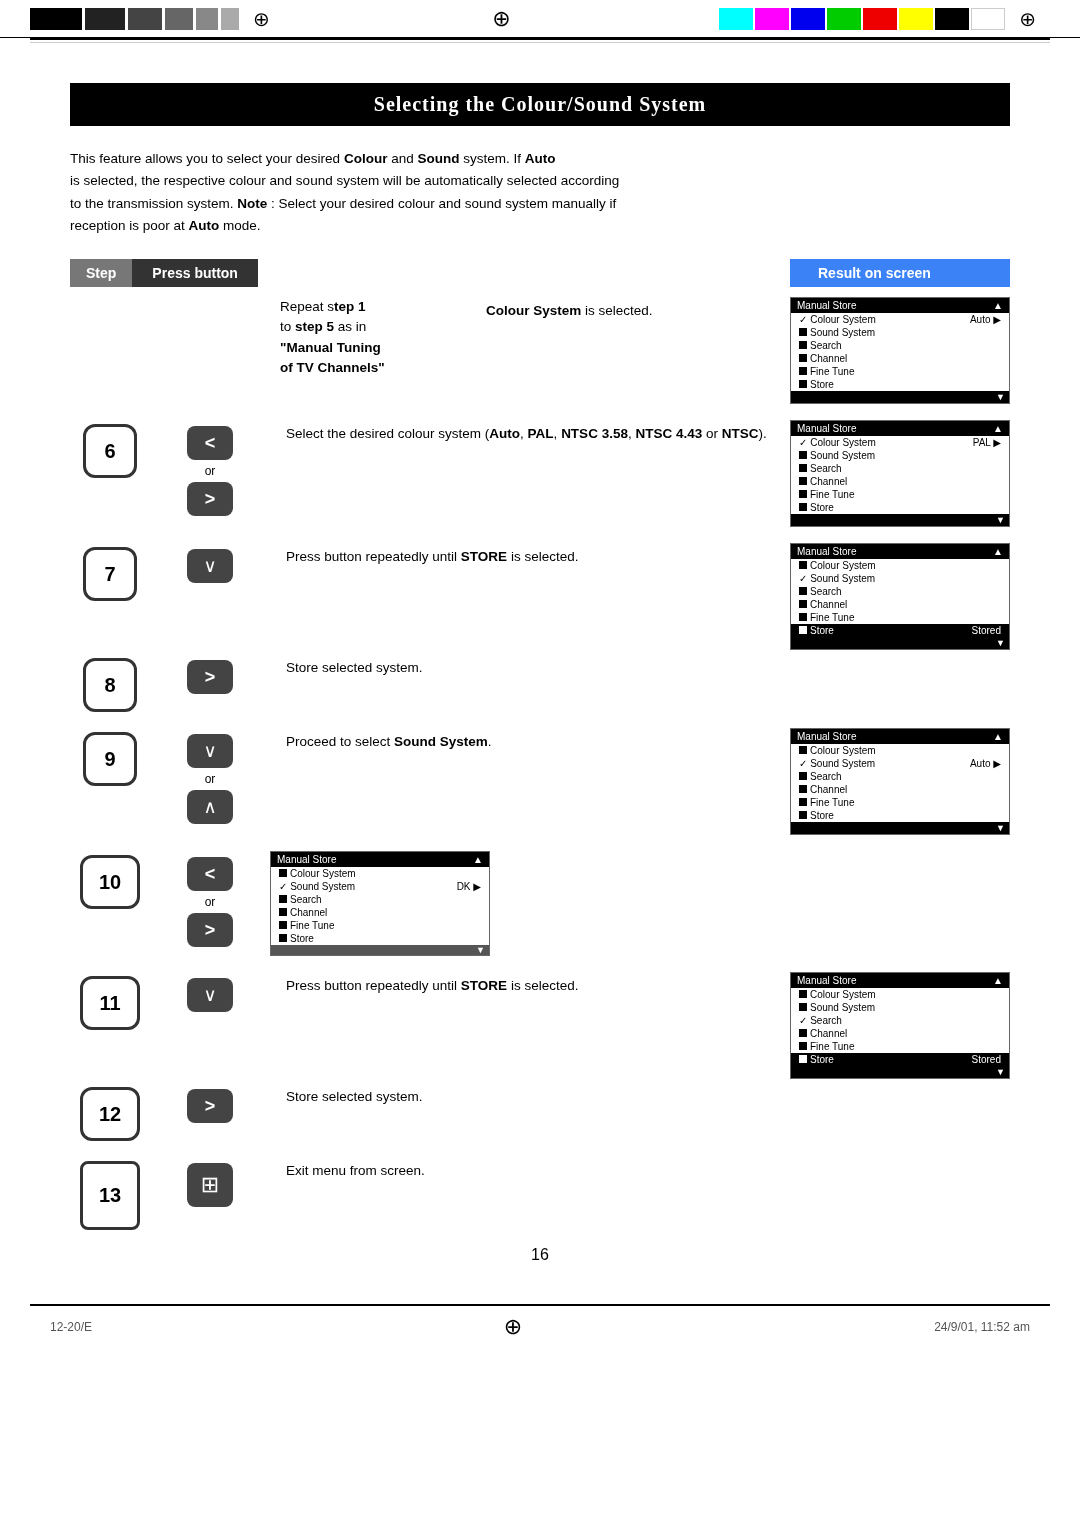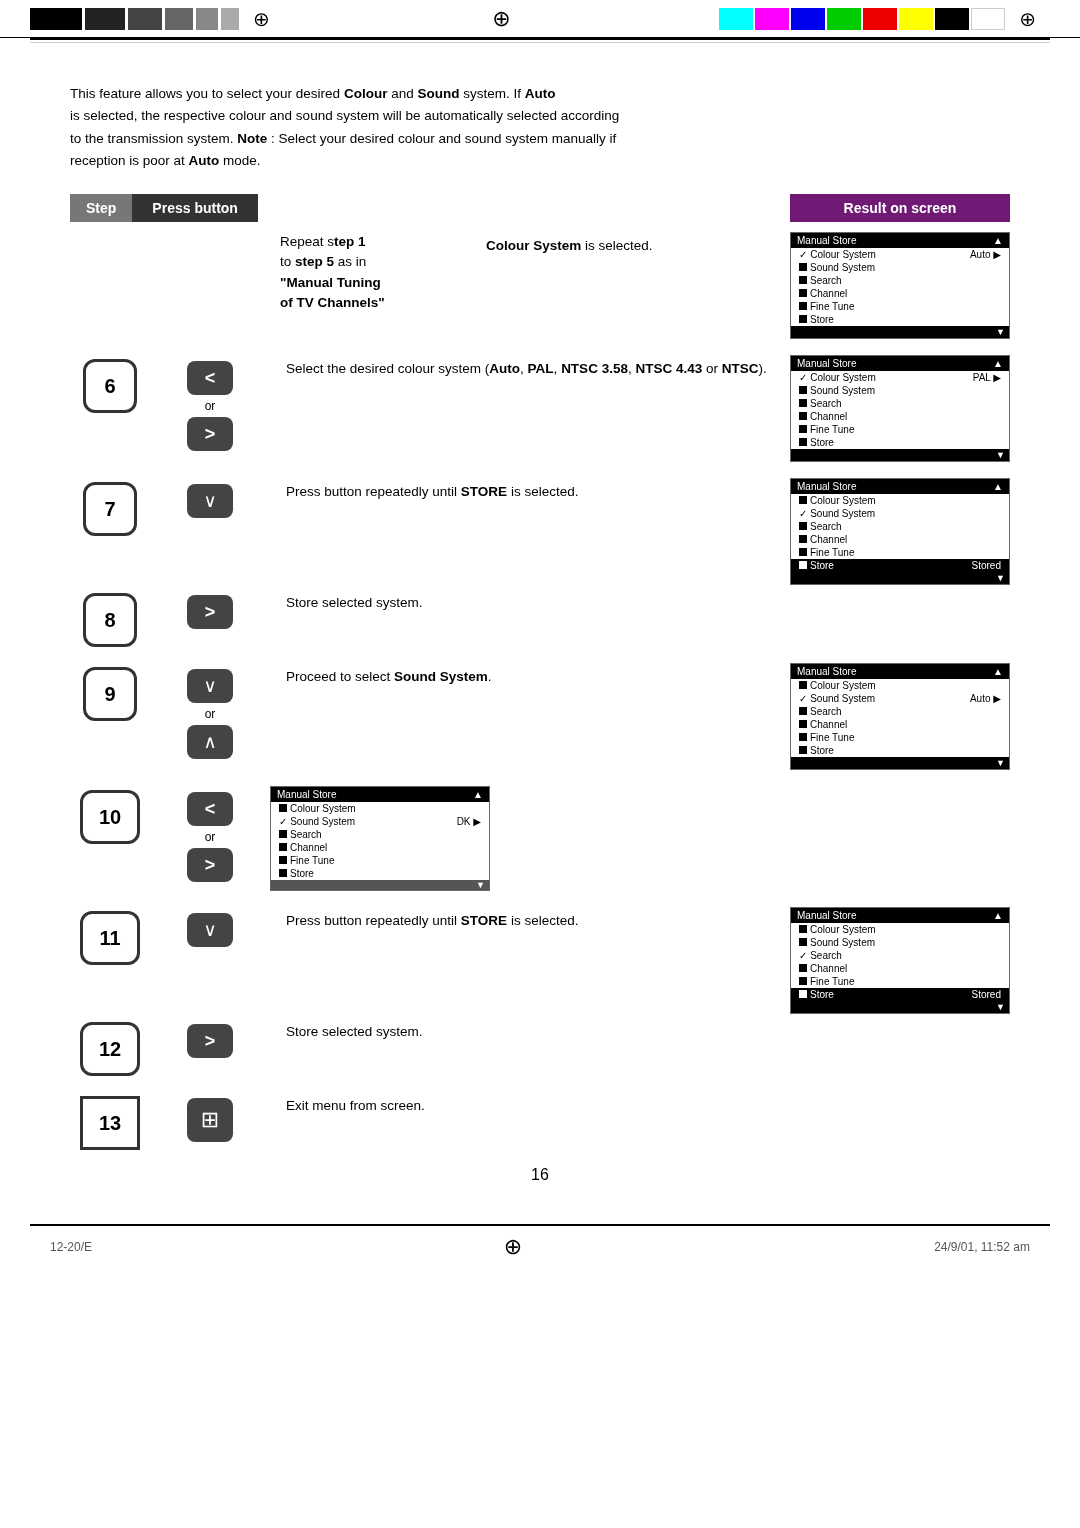--- a/index.html
+++ b/index.html
@@ -51,34 +51,37 @@
     </div>
 
     <div style="margin: 0 14px; font-size:20px; color:#000;">⊕</div>
   </div>
 
   <div style="border-top:2px solid #000; margin: 0 30px;"></div>
   <div style="border-top:1px solid #ccc; margin: 2px 30px 0;"></div>
 
   <div class="page-wrap">
 
+    <div style="background:#000; color:#fff; text-align:center; padding:10px 20px; font-size:20px; font-weight:bold; font-family:Georgia,serif; letter-spacing:1px; margin-bottom:22px;">
+      <span>Selecting the Colour/Sound System</span>
+    </div>
 
     <div style="font-size:13.5px; line-height:1.65; margin-bottom:22px;">
       This feature allows you to select your desired <strong>Colour</strong> and <strong>Sound</strong> system. If <strong>Auto</strong><br>
       is selected, the respective colour and sound system will be automatically selected according<br>
       to the transmission system. <strong>Note</strong> : Select your desired colour and sound system manually if<br>
       reception is poor at <strong>Auto</strong> mode.
     </div>
 
     <div style="display:flex; margin-bottom:10px;">
       <div style="display:flex; align-items:center; gap:0;">
         <div style="background:#777; color:#fff; font-weight:bold; padding:6px 16px; font-size:14px;">Step</div>
         <div style="background:#333; color:#fff; font-weight:bold; padding:6px 20px; font-size:14px;">Press button</div>
       </div>
-      <div style="margin-left:auto; background:#701a75; color:#fff; font-weight:bold; padding:6px 28px; font-size:14px; min-width:220px; text-align:center;">Result on screen</div>
+      <div style="margin-left:auto; background:#3b82f6; color:#fff; font-weight:bold; padding:6px 28px; font-size:14px; min-width:220px; text-align:left;">Result on screen</div>
     </div>
 
     <div style="display:flex; align-items:flex-start; margin-bottom:16px; min-height:70px;">
       <div style="width:80px; flex-shrink:0;"></div>
       <div style="width:120px; flex-shrink:0;"></div>
       <div style="width:200px; padding: 0 10px; font-size:13.5px; line-height:1.5; flex-shrink:0;">
         Repeat s<strong>tep 1</strong><br>to <strong>step 5</strong> as in<br><strong>"Manual Tuning<br>of TV Channels"</strong>
       </div>
       <div style="flex:1; padding:4px 16px; font-size:13.5px; line-height:1.5;">
         <strong>Colour System</strong> is selected.
@@ -290,21 +293,21 @@
         <div style="width:46px; height:34px; background:#444; border-radius:8px; display:flex; align-items:center; justify-content:center; color:#fff; font-size:18px; font-weight:bold;">&gt;</div>
       </div>
       <div style="flex:1; padding:4px 16px; font-size:13.5px; line-height:1.5;">
         Store selected system.
       </div>
       <div style="width:220px; flex-shrink:0;"></div>
     </div>
 
     <div style="display:flex; align-items:flex-start; margin-bottom:16px;">
       <div style="width:80px; flex-shrink:0; display:flex; align-items:center; justify-content:center; padding-top:4px;">
-        <div style="width:60px; height:54px; border:3px solid #333; border-radius:0; display:flex; align-items:center; justify-content:center; font-size:20px; font-weight:bold;">13</div>
+        <div style="width:60px; height:69px; border:3px solid #333; border-radius:8px; display:flex; align-items:center; justify-content:center; font-size:20px; font-weight:bold;">13</div>
       </div>
       <div style="width:120px; flex-shrink:0; display:flex; flex-direction:column; align-items:center; gap:4px; padding-top:6px;">
         <div style="width:46px; height:44px; background:#444; border-radius:8px; display:flex; align-items:center; justify-content:center; color:#fff; font-size:22px;">⊞</div>
       </div>
       <div style="flex:1; padding:4px 16px; font-size:13.5px; line-height:1.5;">
         Exit menu from screen.
       </div>
       <div style="width:220px; flex-shrink:0;"></div>
     </div>
 

